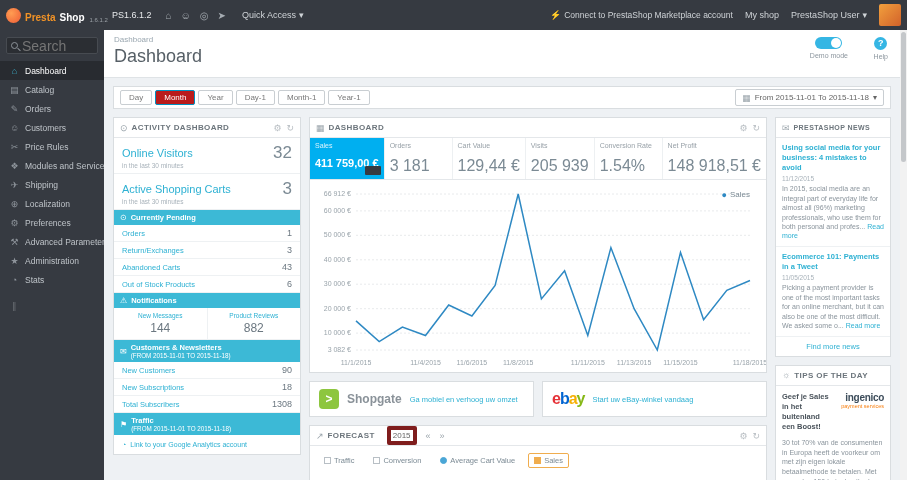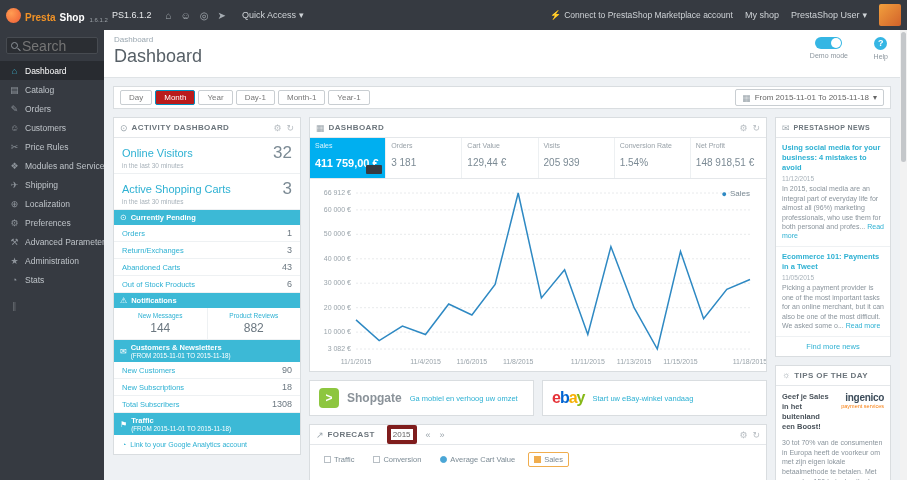--- a/index.html
+++ b/index.html
@@ -82,21 +82,21 @@
   .ncell .nl{color:#2eb1d3;font-size:6.5px}
   .ncell .nv{color:#6b7780;font-size:12px;margin-top:2px}
   .galink{display:flex;align-items:center;gap:4px;padding:6px 8px;color:#2eb1d3;font-size:7px;cursor:pointer}
 
   
   .colmid{width:458px;flex:none}
   .kpis{display:flex;border-bottom:1px solid #e4e7ea}
   .kpi{flex:1;min-height:40px;padding:4px 5px;border-right:1px solid #edf0f2;position:relative;cursor:pointer}
   .kpi:last-child{border-right:none}
   .kl{font-size:7px;color:#98a1a8}
-  .kv{font-size:10px;color:#7b8a94;margin-top:8px;white-space:nowrap}
+  .kv{font-size:16px;color:#7b8a94;margin-top:8px;white-space:nowrap}
   .kpi.active{background:#00aff0}
   .kpi.active .kl{color:#d9f3fc}
   .kpi.active .kv{color:#fff;font-weight:bold;font-size:11px}
   .kpi-badge{position:absolute;right:3px;bottom:4px;width:16px;height:9px;background:#363a41;border-radius:1px}
   .chartwrap{position:relative;padding:4px 0 0}
   .chartwrap svg{display:block;width:456px;height:188px}
   .grid{stroke:#e8eaec;stroke-width:1;stroke-dasharray:2,2}
   .ytick{font-size:7px;fill:#9aa4ab;text-anchor:end}
   .xtick{font-size:7px;fill:#9aa4ab;text-anchor:middle}
   .line{fill:none;stroke:#2e89c3;stroke-width:1.5}

